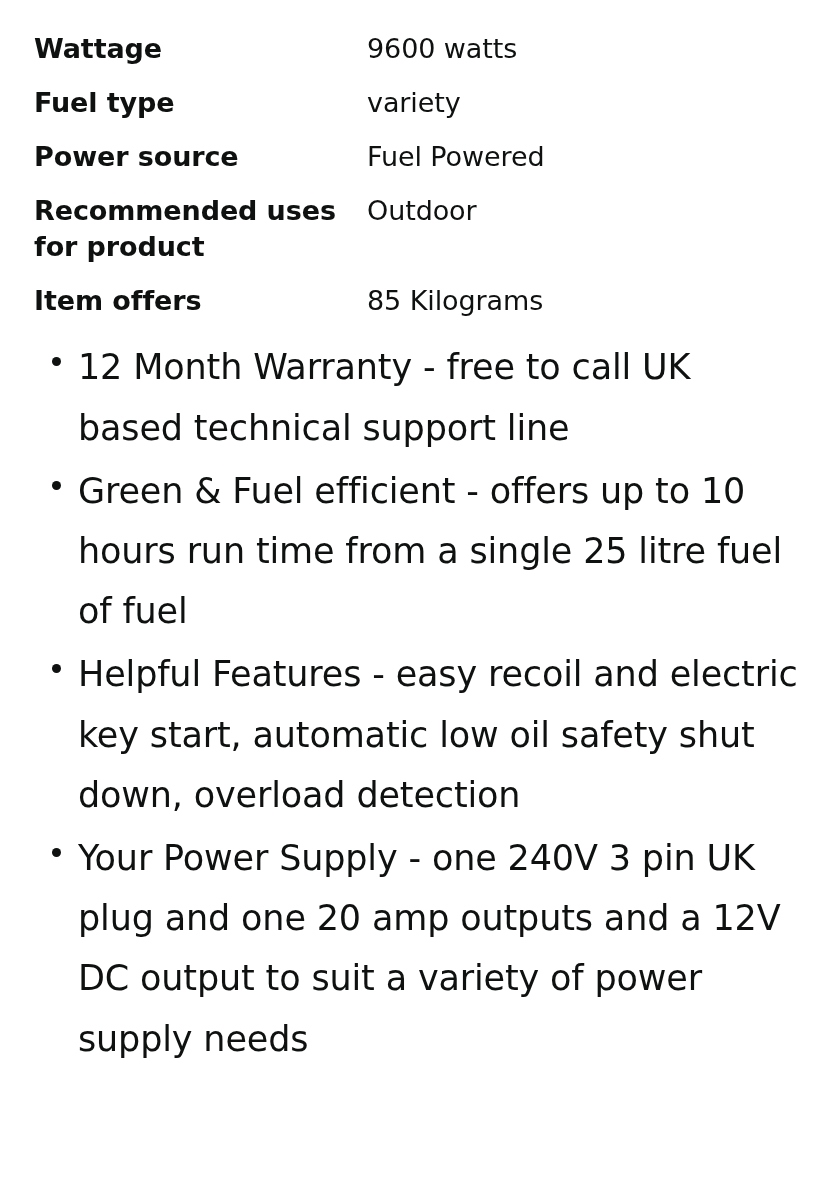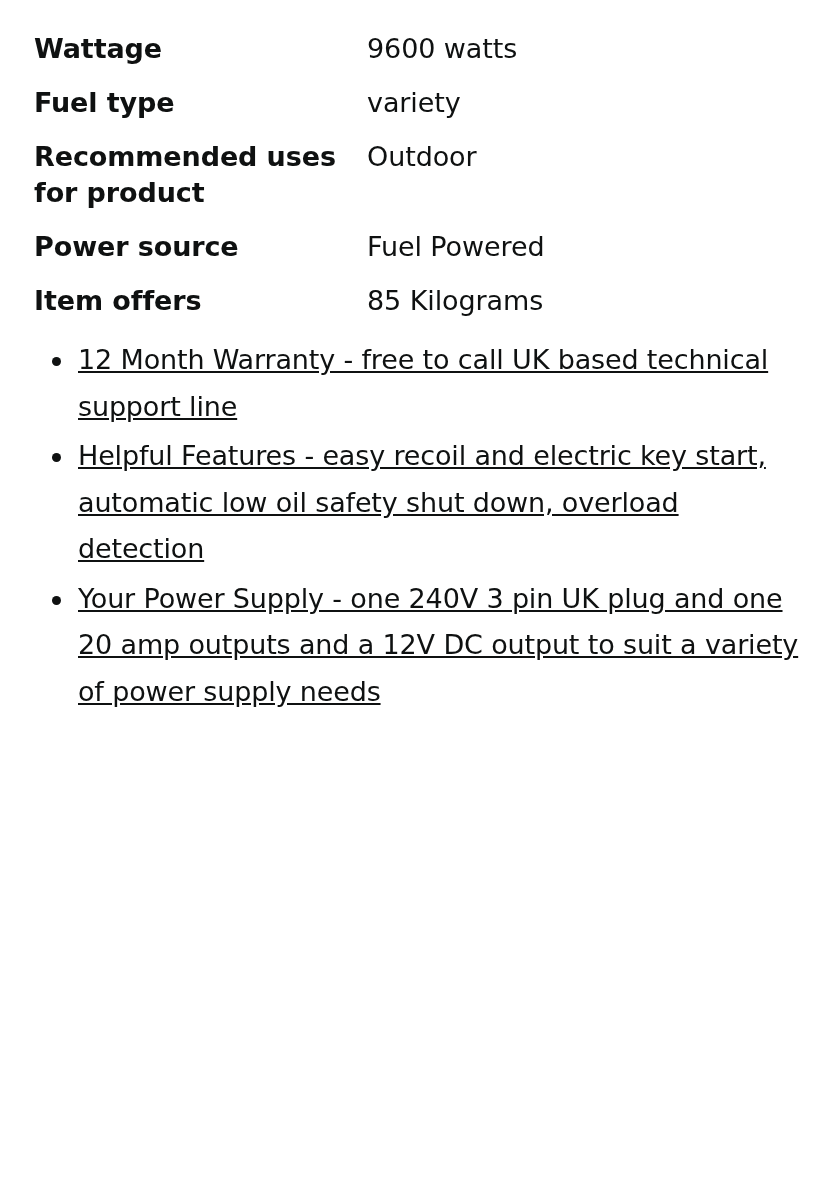--- a/index.html
+++ b/index.html
@@ -45,26 +45,25 @@
     letter-spacing: -0.1px;
   }
   
   .feature-list {
     list-style: none;
     margin: 8px 0 0 0;
     padding: 0;
   }
   .feature-list li {
     position: relative;
-    font-size: 27px;
+    font-size: 35px;
     line-height: 1.72;
     padding: 0 0 0 44px;
     margin: 0 0 3px 0;
     letter-spacing: -0.15px;
-    text-decoration: underline;
   }
   .feature-list li::before {
     content: "";
     position: absolute;
     left: 18px;
     top: 20px;
     width: 9px;
     height: 9px;
     border-radius: 50%;
     background: #0f1111;
@@ -79,33 +78,34 @@
     <tbody>
       <tr>
         <td class="spec-key">Wattage</td>
         <td class="spec-val">9600 watts</td>
       </tr>
       <tr>
         <td class="spec-key">Fuel type</td>
         <td class="spec-val">variety</td>
       </tr>
       <tr>
+        <td class="spec-key">Power source</td>
+        <td class="spec-val">Fuel Powered</td>
+      </tr>
+      <tr>
         <td class="spec-key">Recommended uses for product</td>
         <td class="spec-val">Outdoor</td>
-      </tr>
-      <tr>
-        <td class="spec-key">Power source</td>
-        <td class="spec-val">Fuel Powered</td>
       </tr>
       <tr>
         <td class="spec-key">Item offers</td>
         <td class="spec-val">85 Kilograms</td>
       </tr>
     </tbody>
   </table>
 
   <ul class="feature-list">
     <li>12 Month Warranty - free to call UK based technical support line</li>
+    <li>Green &amp; Fuel efficient - offers up to 10 hours run time from a single 25 litre fuel of fuel</li>
     <li>Helpful Features - easy recoil and electric key start, automatic low oil safety shut down, overload detection</li>
     <li>Your Power Supply - one 240V 3 pin UK plug and one 20 amp outputs and a 12V DC output to suit a variety of power supply needs</li>
   </ul>
 
 </div>
 
 </body></html>

